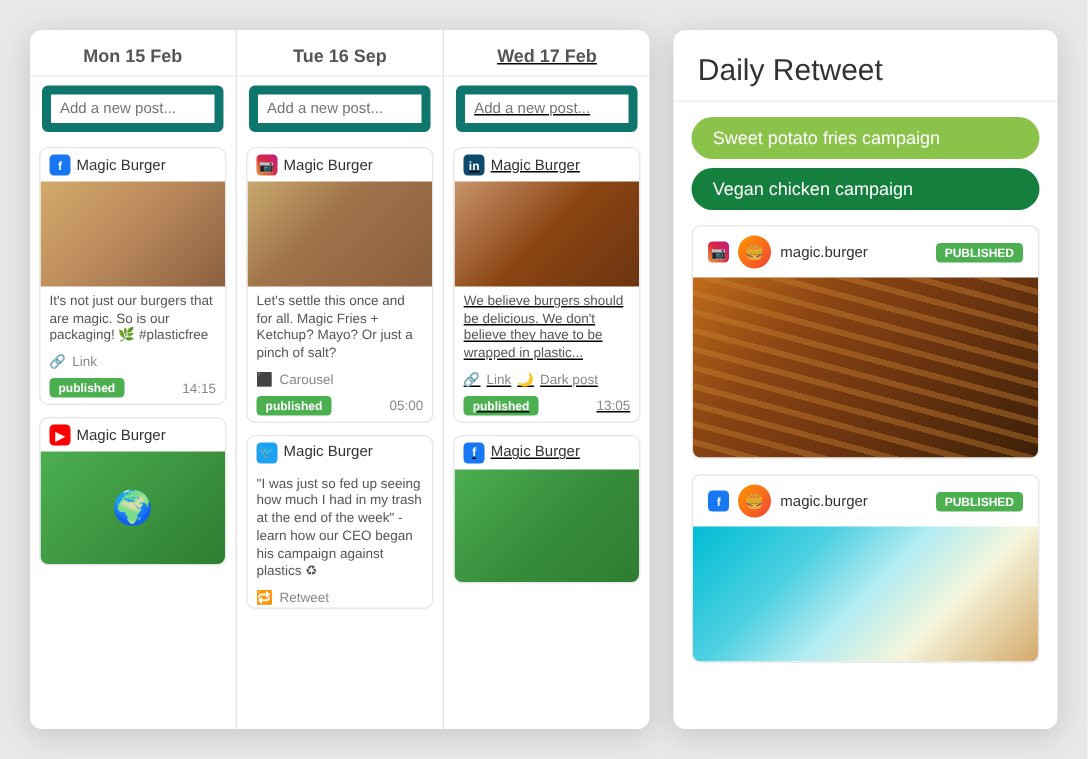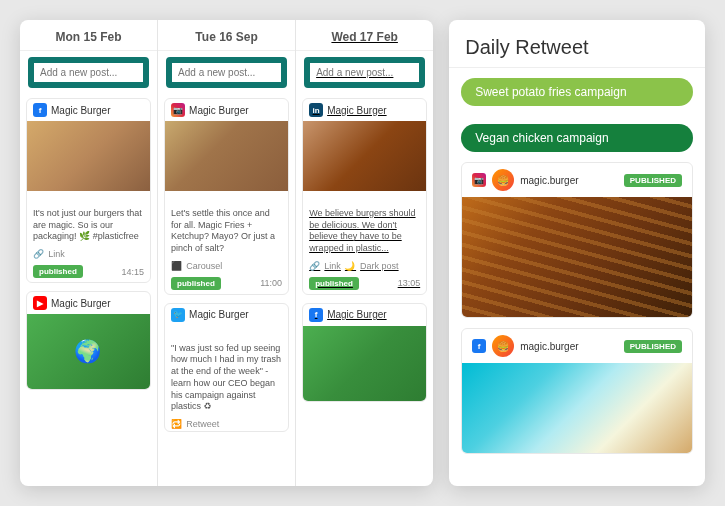--- a/index.html
+++ b/index.html
@@ -96,21 +96,20 @@
     .ig { background: linear-gradient(45deg, #f09433, #e6683c, #dc2743, #cc2366, #bc1888); }
     .li { background: #0c4a6e; }
     .tw { background: #1da1f2; }
     .yt { background: #ff0000; }
 
     .post-text {
       padding: 4px 6px;
       font-size: 9px;
       color: #555;
       line-height: 1.3;
-      margin-top: 13px;
     }
 
     .post-meta {
       display: flex;
       align-items: center;
       gap: 4px;
       padding: 2px 6px;
       font-size: 9px;
       color: #888;
     }
@@ -193,21 +192,21 @@
     }
 
     .detail-title span.bold {
       font-weight: 400;
     }
 
     .campaign-list {
       padding: 10px 12px 0;
       display: flex;
       flex-direction: column;
-      gap: 18px;
+      gap: 6px;
     }
 
     .campaign-item {
       border-radius: 20px;
       padding: 7px 14px;
       font-size: 12px;
       color: white;
       font-weight: 500;
     }
     .campaign-green { background: #8bc34a; }
@@ -356,21 +355,21 @@
           <span>Magic Burger</span>
         </div>
         <div class="bread-img"></div>
         <div class="post-text">Let's settle this once and for all. Magic Fries + Ketchup? Mayo? Or just a pinch of salt?</div>
         <div class="post-meta">
           <span>⬛</span>
           <span>Carousel</span>
         </div>
         <div class="post-footer">
           <span class="status-badge published">published</span>
-          <span class="time-label">11:00</span>
+          <span class="time-label">05:00</span>
         </div>
       </div>
 
       <div class="post-card">
         <div class="post-header">
           <div class="social-icon tw">🐦</div>
           <span>Magic Burger</span>
         </div>
         <div class="post-text">"I was just so fed up seeing how much I had in my trash at the end of the week" - learn how our CEO began his campaign against plastics ♻</div>
         <div class="post-meta">

